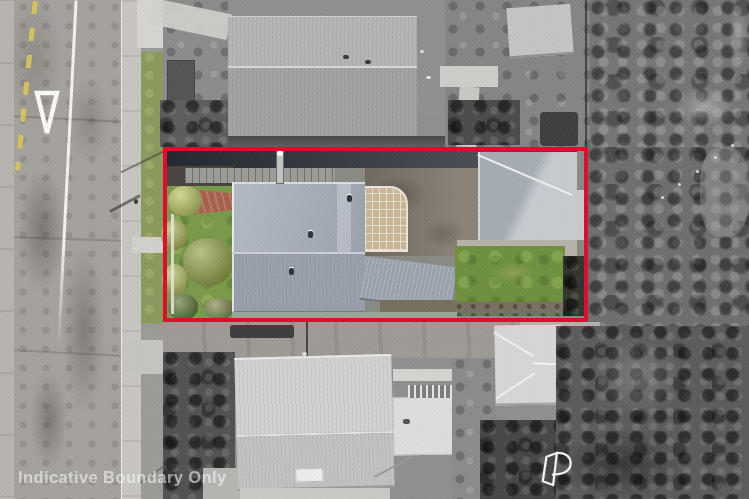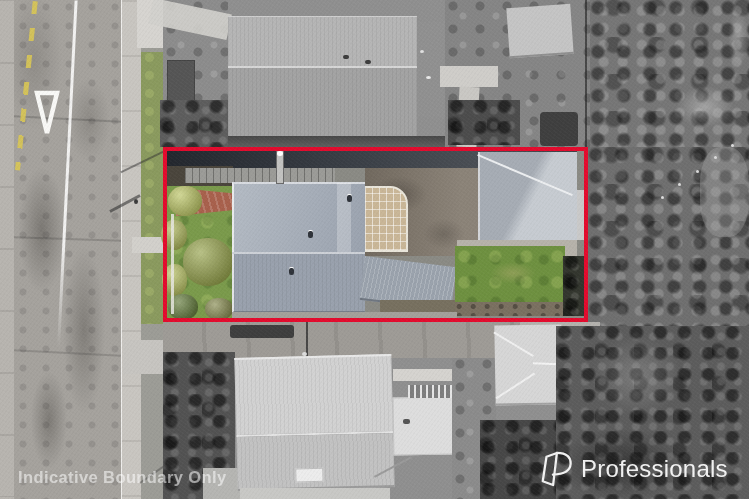--- a/index.html
+++ b/index.html
@@ -223,17 +223,16 @@
   <div class="abs" style="left:560px;top:430px;width:120px;height:69px;border-radius:40%;
               background:radial-gradient(rgba(10,10,10,.45), rgba(10,10,10,0) 75%);"></div>
 
   <div id="watermark" class="abs" style="left: 18px; top: 468px; z-index: 60; color: rgb(255, 255, 255); font-weight: bold;">Indicative Boundary Only</div>
 
   <div id="brand" class="abs" style="left:538px;top:449px;z-index:60;">
     <svg width="34" height="40" viewBox="0 0 36 40">
       <path d="M9 7 L20 3 L16 37 L5 33 Z" fill="none" stroke="#ffffff" stroke-width="2.4" stroke-linejoin="round"></path>
       <path d="M20 3 C31 3 35 8 34.5 15 C34 22 27 25.5 15.8 26" fill="none" stroke="#ffffff" stroke-width="2.4" stroke-linecap="round"></path>
     </svg>
-    <span id="brand-text" style="color: rgb(255, 255, 255);">Professionals</span>
   </div>
 
   <div id="grain" class="abs" style="z-index:80;"></div>
 </div>
 
 </body></html>

